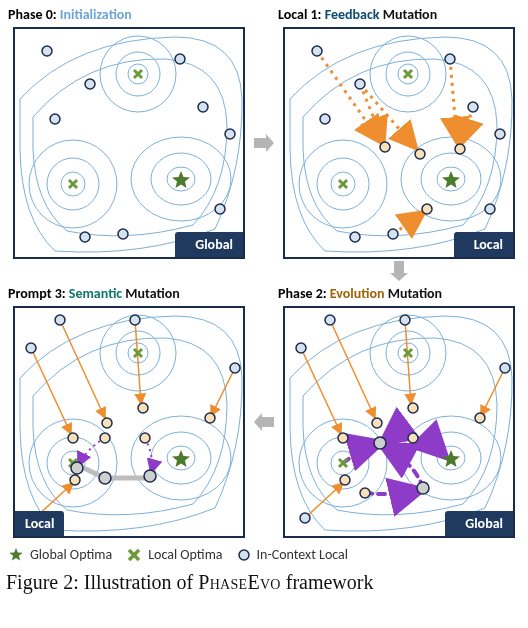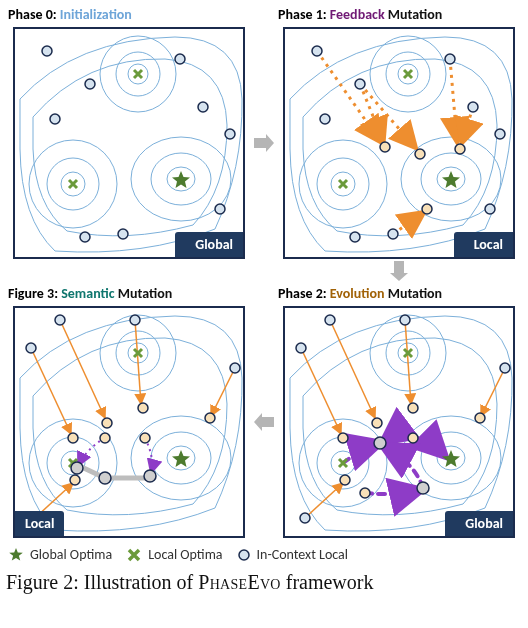--- a/index.html
+++ b/index.html
@@ -83,21 +83,21 @@
 </head>
 <body>
 
 <div class="grid">
 
   <div class="title">
     <span class="phasepre">Phase 0: </span><span class="phaseword" style="color:#6EA5D8">Initialization</span>
   </div>
   <div></div>
   <div class="title">
-    <span class="phasepre">Phase 1: </span><span class="phaseword" style="color:#701a75">Feedback</span><span> Mutation</span>
+    <span class="phasepre">Local 1: </span><span class="phaseword" style="color:#0c4a6e">Feedback</span><span> Mutation</span>
   </div>
 
   <div class="panel">
     <svg width="232" height="232" viewBox="0 0 232 232">
       <g stroke="#7cb0da" stroke-width="1" fill="none">
         <circle cx="58" cy="155" r="12"></circle>
           <circle cx="58" cy="155" r="26"></circle>
           <circle cx="58" cy="155" r="44"></circle>
         <circle cx="123" cy="45" r="10"></circle>
           <circle cx="123" cy="45" r="22"></circle>
@@ -192,21 +192,21 @@
 
   <div></div>
   <div></div>
   <div class="middle-arrow-row">
     <svg class="arrow-v" viewBox="0 0 24 24">
       <path d="M2 7 H14 V3 L22 12 L14 21 V17 H2 Z" fill="currentColor"></path>
     </svg>
   </div>
 
   <div class="title">
-    <span class="phasepre">Figure 3: </span><span class="phaseword" style="color:#0f766e">Semantic</span><span> Mutation</span>
+    <span class="phasepre">Prompt 3: </span><span class="phaseword" style="color:#0f766e">Semantic</span><span> Mutation</span>
   </div>
   <div></div>
   <div class="title">
     <span class="phasepre">Phase 2: </span><span class="phaseword" style="color:#a16207">Evolution</span><span> Mutation</span>
   </div>
 
   <div class="panel">
     <svg width="232" height="232" viewBox="0 0 232 232">
       <g stroke="#7cb0da" stroke-width="1" fill="none">
         <circle cx="58" cy="155" r="12"></circle>

